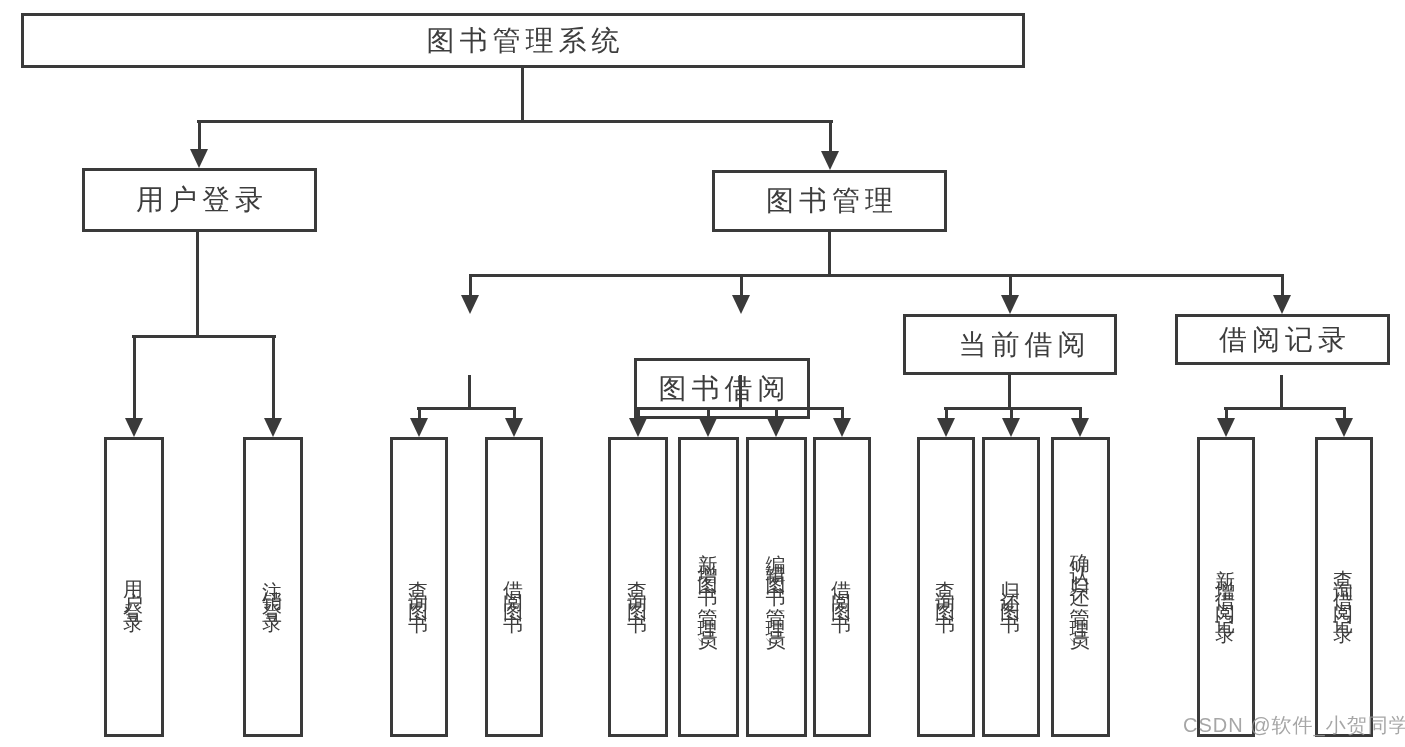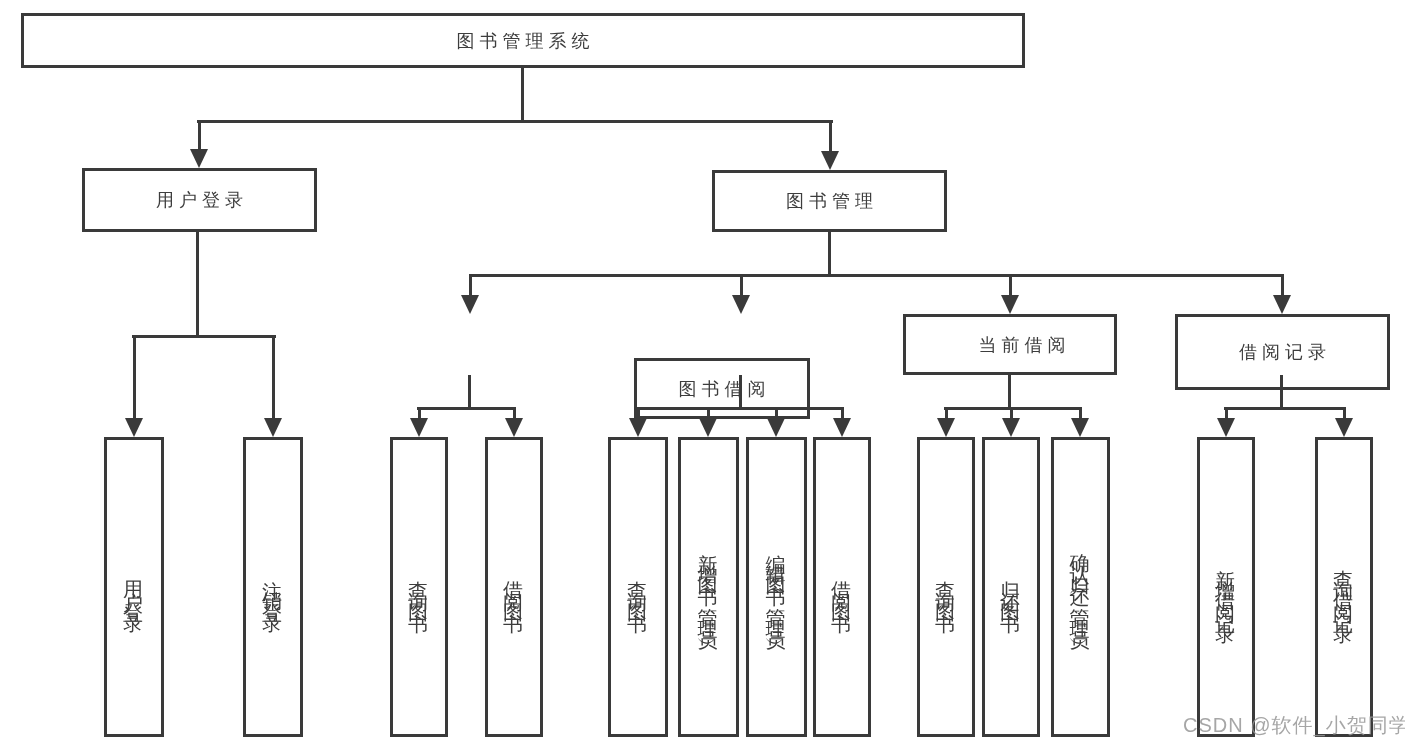--- a/index.html
+++ b/index.html
@@ -13,21 +13,21 @@
     overflow: hidden;
     color: #3d3d3d;
   }
   .box {
     position: absolute;
     border: 3px solid #3a3a3a;
     background: #ffffff;
     display: flex;
     align-items: center;
     justify-content: center;
-    font-size: 18px;
+    font-size: 28px;
     letter-spacing: 5px;
     text-indent: 5px;
     color: #3d3d3d;
     white-space: nowrap;
   }
   .vbox {
     writing-mode: vertical-rl;
     text-orientation: mixed;
     font-size: 20px;
     letter-spacing: 11px;
@@ -66,21 +66,21 @@
 
 <div class="stage">
 
   <div class="box" style="left:21px; top:13px; width:1004px; height:55px;">图书管理系统</div>
 
   <div class="box" style="left:82px; top:168px; width:235px; height:64px;">用户登录</div>
   <div class="box" style="left:712px; top:170px; width:235px; height:62px;">图书管理</div>
 
   <div class="box" style="left:634px; top:314px; width:176px; height:61px;margin-top:44px;">图书借阅</div>
   <div class="box" style="left:903px; top:314px; width:214px; height:61px;padding-left:24px;">当前借阅</div>
-  <div class="box" style="left:1175px; top:314px; width:215px; height:76px;">借阅记录</div>
+  <div class="box" style="left:1175px; top:314px; width:215px; height:51px;">借阅记录</div>
 
   <div class="box vbox" style="left:104px; top:437px; width:60px; height:300px;">用户登录</div>
   <div class="box vbox" style="left:243px; top:437px; width:60px; height:300px;">注销登录</div>
 
   <div class="box vbox" style="left:390px; top:437px; width:58px; height:300px;">查询图书</div>
   <div class="box vbox" style="left:485px; top:437px; width:58px; height:300px;">借阅图书</div>
 
   <div class="box vbox" style="left:608px; top:437px; width:60px; height:300px;">查询图书</div>
   <div class="box vbox" style="left:678px; top:437px; width:61px; height:300px;">新增图书（管理员）</div>
   <div class="box vbox" style="left:746px; top:437px; width:61px; height:300px;">编辑图书（管理员）</div>

